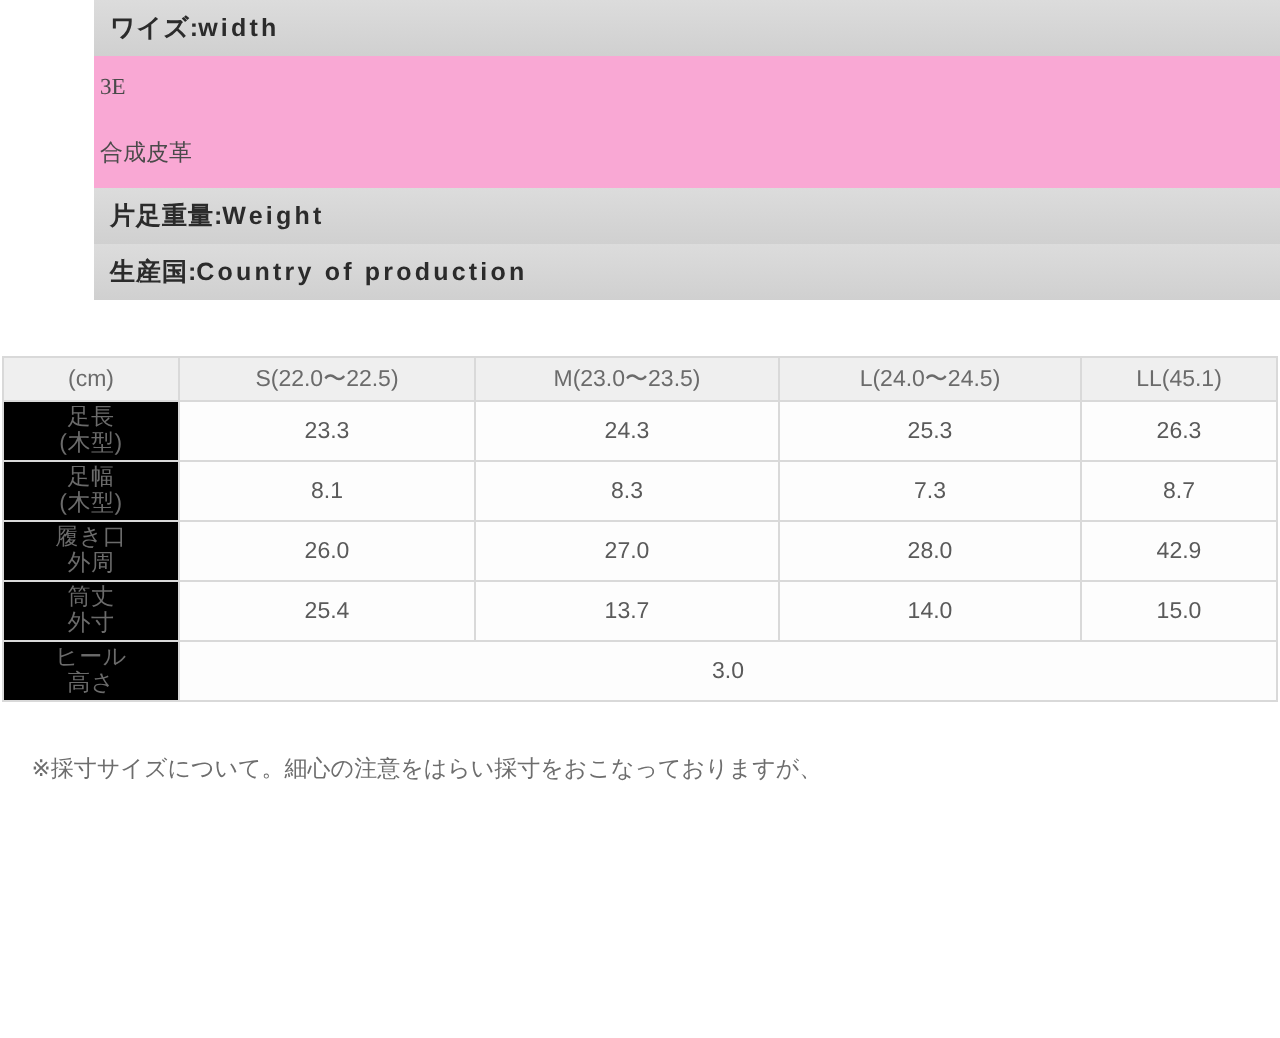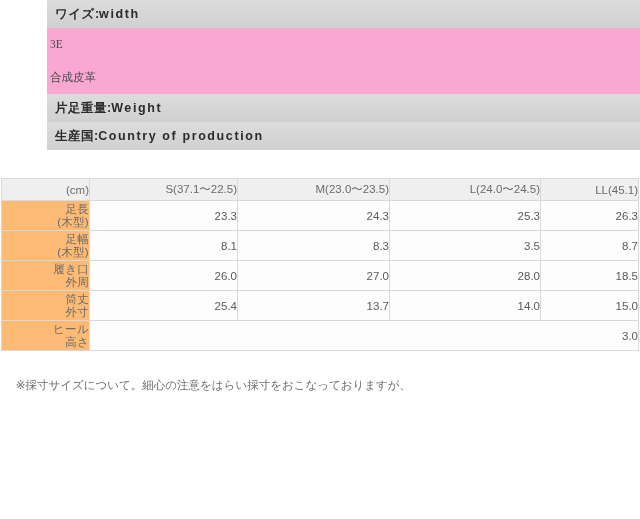--- a/index.html
+++ b/index.html
@@ -62,34 +62,34 @@
   .size-table {
     border-collapse: collapse;
     table-layout: fixed;
     width: 637px;
     margin: 0 0 0 1px;
     font-size: 11.5px;
     color: #5a5a5a;
   }
   .size-table td, .size-table th {
     border: 1px solid #d9d9d9;
-    text-align: right;
+    text-align: center;
     vertical-align: middle;
     font-weight: normal;
     padding: 0;
     box-sizing: border-box;
   }
   .size-table thead th {
     height: 22px;
     background: #efefef;
     color: #6b6b6b;
     font-size: 11.5px;
   }
   .size-table th.rowhead {
-    background: #fdba74;
+    background: #000000;
     color: #6b6b6b;
     height: 30px;
     line-height: 13px;
     font-size: 11.5px;
     letter-spacing: 0.3px;
   }
   .size-table td.val {
     height: 30px;
     background: #fdfdfd;
     color: #5a5a5a;
@@ -139,21 +139,21 @@
     <colgroup>
       <col class="col-label">
         <col class="col-s">
         <col class="col-m">
         <col class="col-l">
         <col class="col-ll">
     </colgroup>
     <thead>
       <tr>
         <th>(cm)</th>
-        <th>S(37.1〜22.5)</th>
+        <th>S(22.0〜22.5)</th>
         <th>M(23.0〜23.5)</th>
         <th>L(24.0〜24.5)</th>
         <th>LL(45.1)</th>
       </tr>
     </thead>
     <tbody id="size-chart-body">
         <tr>
           <th class="rowhead">
             <span class="l1">足長</span>
             <span class="l2">(木型)</span>
@@ -163,32 +163,32 @@
           <td class="val">25.3</td>
           <td class="val">26.3</td>
         </tr>
         <tr>
           <th class="rowhead">
             <span class="l1">足幅</span>
             <span class="l2">(木型)</span>
           </th>
           <td class="val">8.1</td>
           <td class="val">8.3</td>
-          <td class="val">3.5</td>
+          <td class="val">7.3</td>
           <td class="val">8.7</td>
         </tr>
         <tr>
           <th class="rowhead">
             <span class="l1">履き口</span>
             <span class="l2">外周</span>
           </th>
           <td class="val">26.0</td>
           <td class="val">27.0</td>
           <td class="val">28.0</td>
-          <td class="val">18.5</td>
+          <td class="val">42.9</td>
         </tr>
         <tr>
           <th class="rowhead">
             <span class="l1">筒丈</span>
             <span class="l2">外寸</span>
           </th>
           <td class="val">25.4</td>
           <td class="val">13.7</td>
           <td class="val">14.0</td>
           <td class="val">15.0</td>

